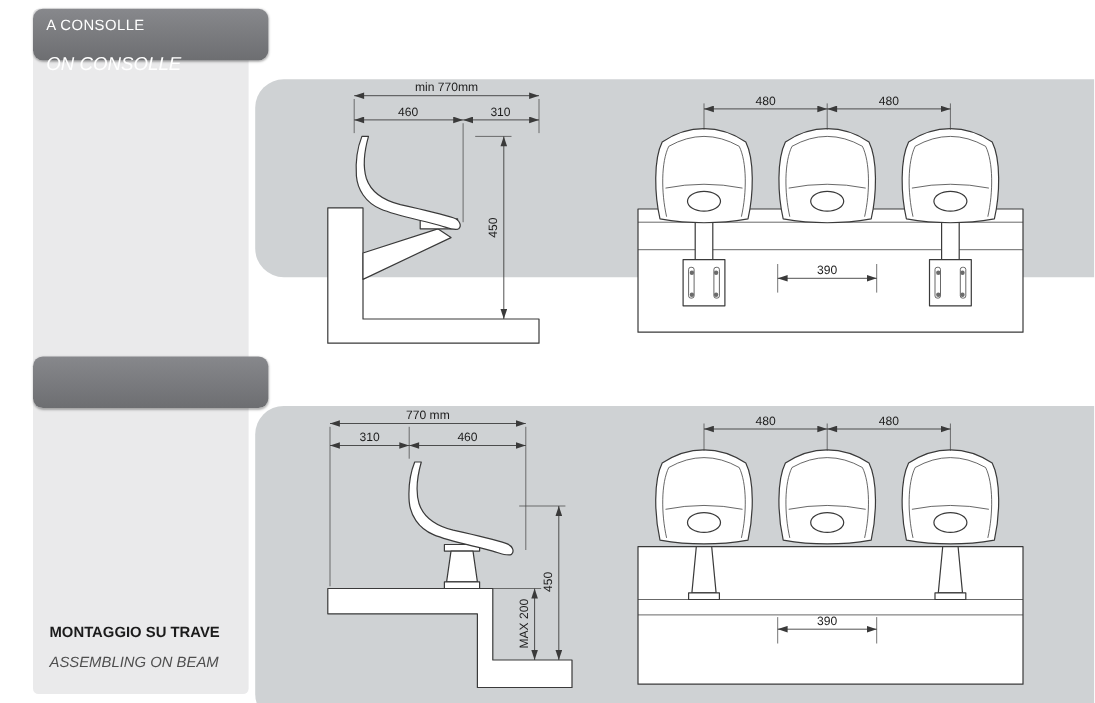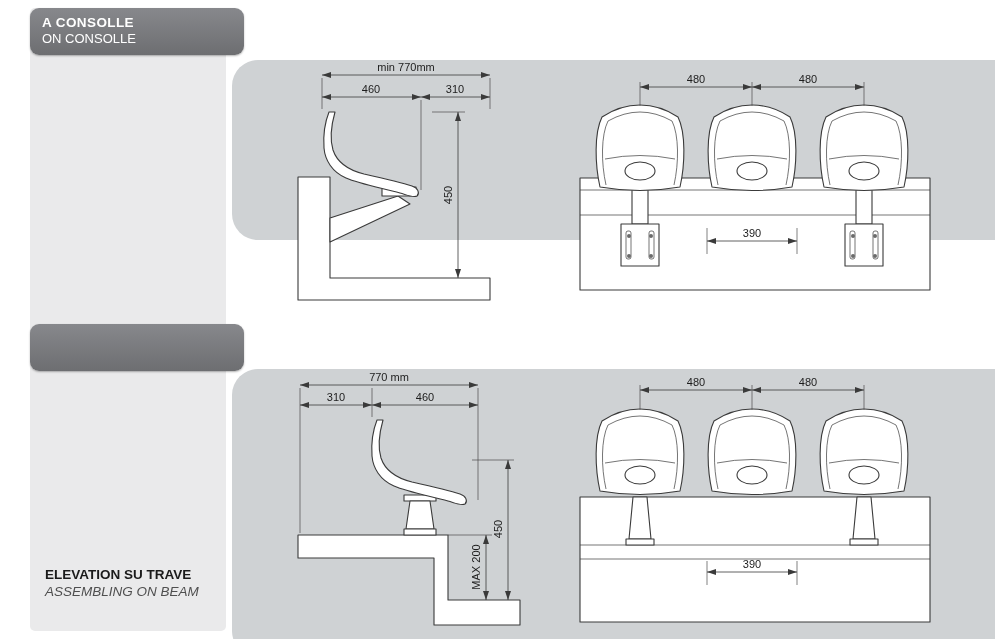--- a/index.html
+++ b/index.html
@@ -4,31 +4,31 @@
 <style>
   html,body{margin:0;padding:0;background:#fff;}
   .canvas{position:relative;width:995px;height:639px;background:#ffffff;
           font-family:"Liberation Sans",sans-serif;overflow:hidden;}
   .strip{position:absolute;left:30px;top:8px;width:196px;height:623px;
          background:#eaeaeb;border-radius:5px;}
   .badge{position:absolute;left:30px;width:214px;height:47px;
          background:linear-gradient(#87888c,#6d6e71);
          border-radius:9px;color:#fff;padding:7px 0 0 12px;box-sizing:border-box;
          box-shadow:0 1px 2px rgba(0,0,0,.3);z-index:3;}
-  .badge-title{font-weight:bold;font-size:13.5px;letter-spacing:.4px;}
-  .badge-sub{font-size:13px;margin-top:1px;}
+  .badge-title{font-weight:normal;font-size:13.5px;letter-spacing:.4px;}
+  .badge-sub{font-style:italic;font-size:17px;margin-top:19px;}
   .badge1{top:8px}
   .badge2{top:324px}
   .panel{position:absolute;left:232px;width:763px;background:#cfd2d4;
          border-radius:26px 0 0 26px;z-index:2;}
-  .panel1{top:60px;height:180px}
+  .panel1{top:72px;height:180px}
   .panel2{top:369px;height:288px}
   .footer-label{position:absolute;left:45px;top:567px;font-size:13.5px;z-index:4;}
   .f-title{font-weight:bold;color:#1b1b1b;}
-  .f-sub{font-style:italic;color:#4f4f4f;margin-top:2px;}
+  .f-sub{font-style:italic;color:#4f4f4f;margin-top:12px;}
   svg{display:block}
   svg .shape{fill:#ffffff;stroke:#3a3a3a;stroke-width:1.1;stroke-linejoin:round;}
   svg .thin{fill:none;stroke:#3a3a3a;stroke-width:.7;}
   svg .dim{stroke:#3a3a3a;stroke-width:.8;}
   svg .wit{stroke:#4c4c4c;stroke-width:.7;}
   svg .bolt{fill:#6b6b6b;stroke:none;}
   svg text{font-family:"Liberation Sans",sans-serif;font-size:11px;fill:#1d1d1d;}
 </style>
 </head>
 <body>
@@ -189,17 +189,17 @@
 
         <line class="wit" x1="475" y1="192" x2="475" y2="216"></line>
         <line class="wit" x1="565" y1="192" x2="565" y2="216"></line>
         <line class="dim" x1="475" y1="203" x2="565" y2="203" marker-start="url(#mS)" marker-end="url(#mE)"></line>
         <text x="520" y="199" text-anchor="middle">390</text>
       </g>
     </svg>
   </div>
 
   <div class="footer-label">
-    <div class="f-title">ELEVATION SU TRAVE</div>
+    <div class="f-title">MONTAGGIO SU TRAVE</div>
     <div class="f-sub">ASSEMBLING ON BEAM</div>
   </div>
 
 </div>
 
 </body></html>

